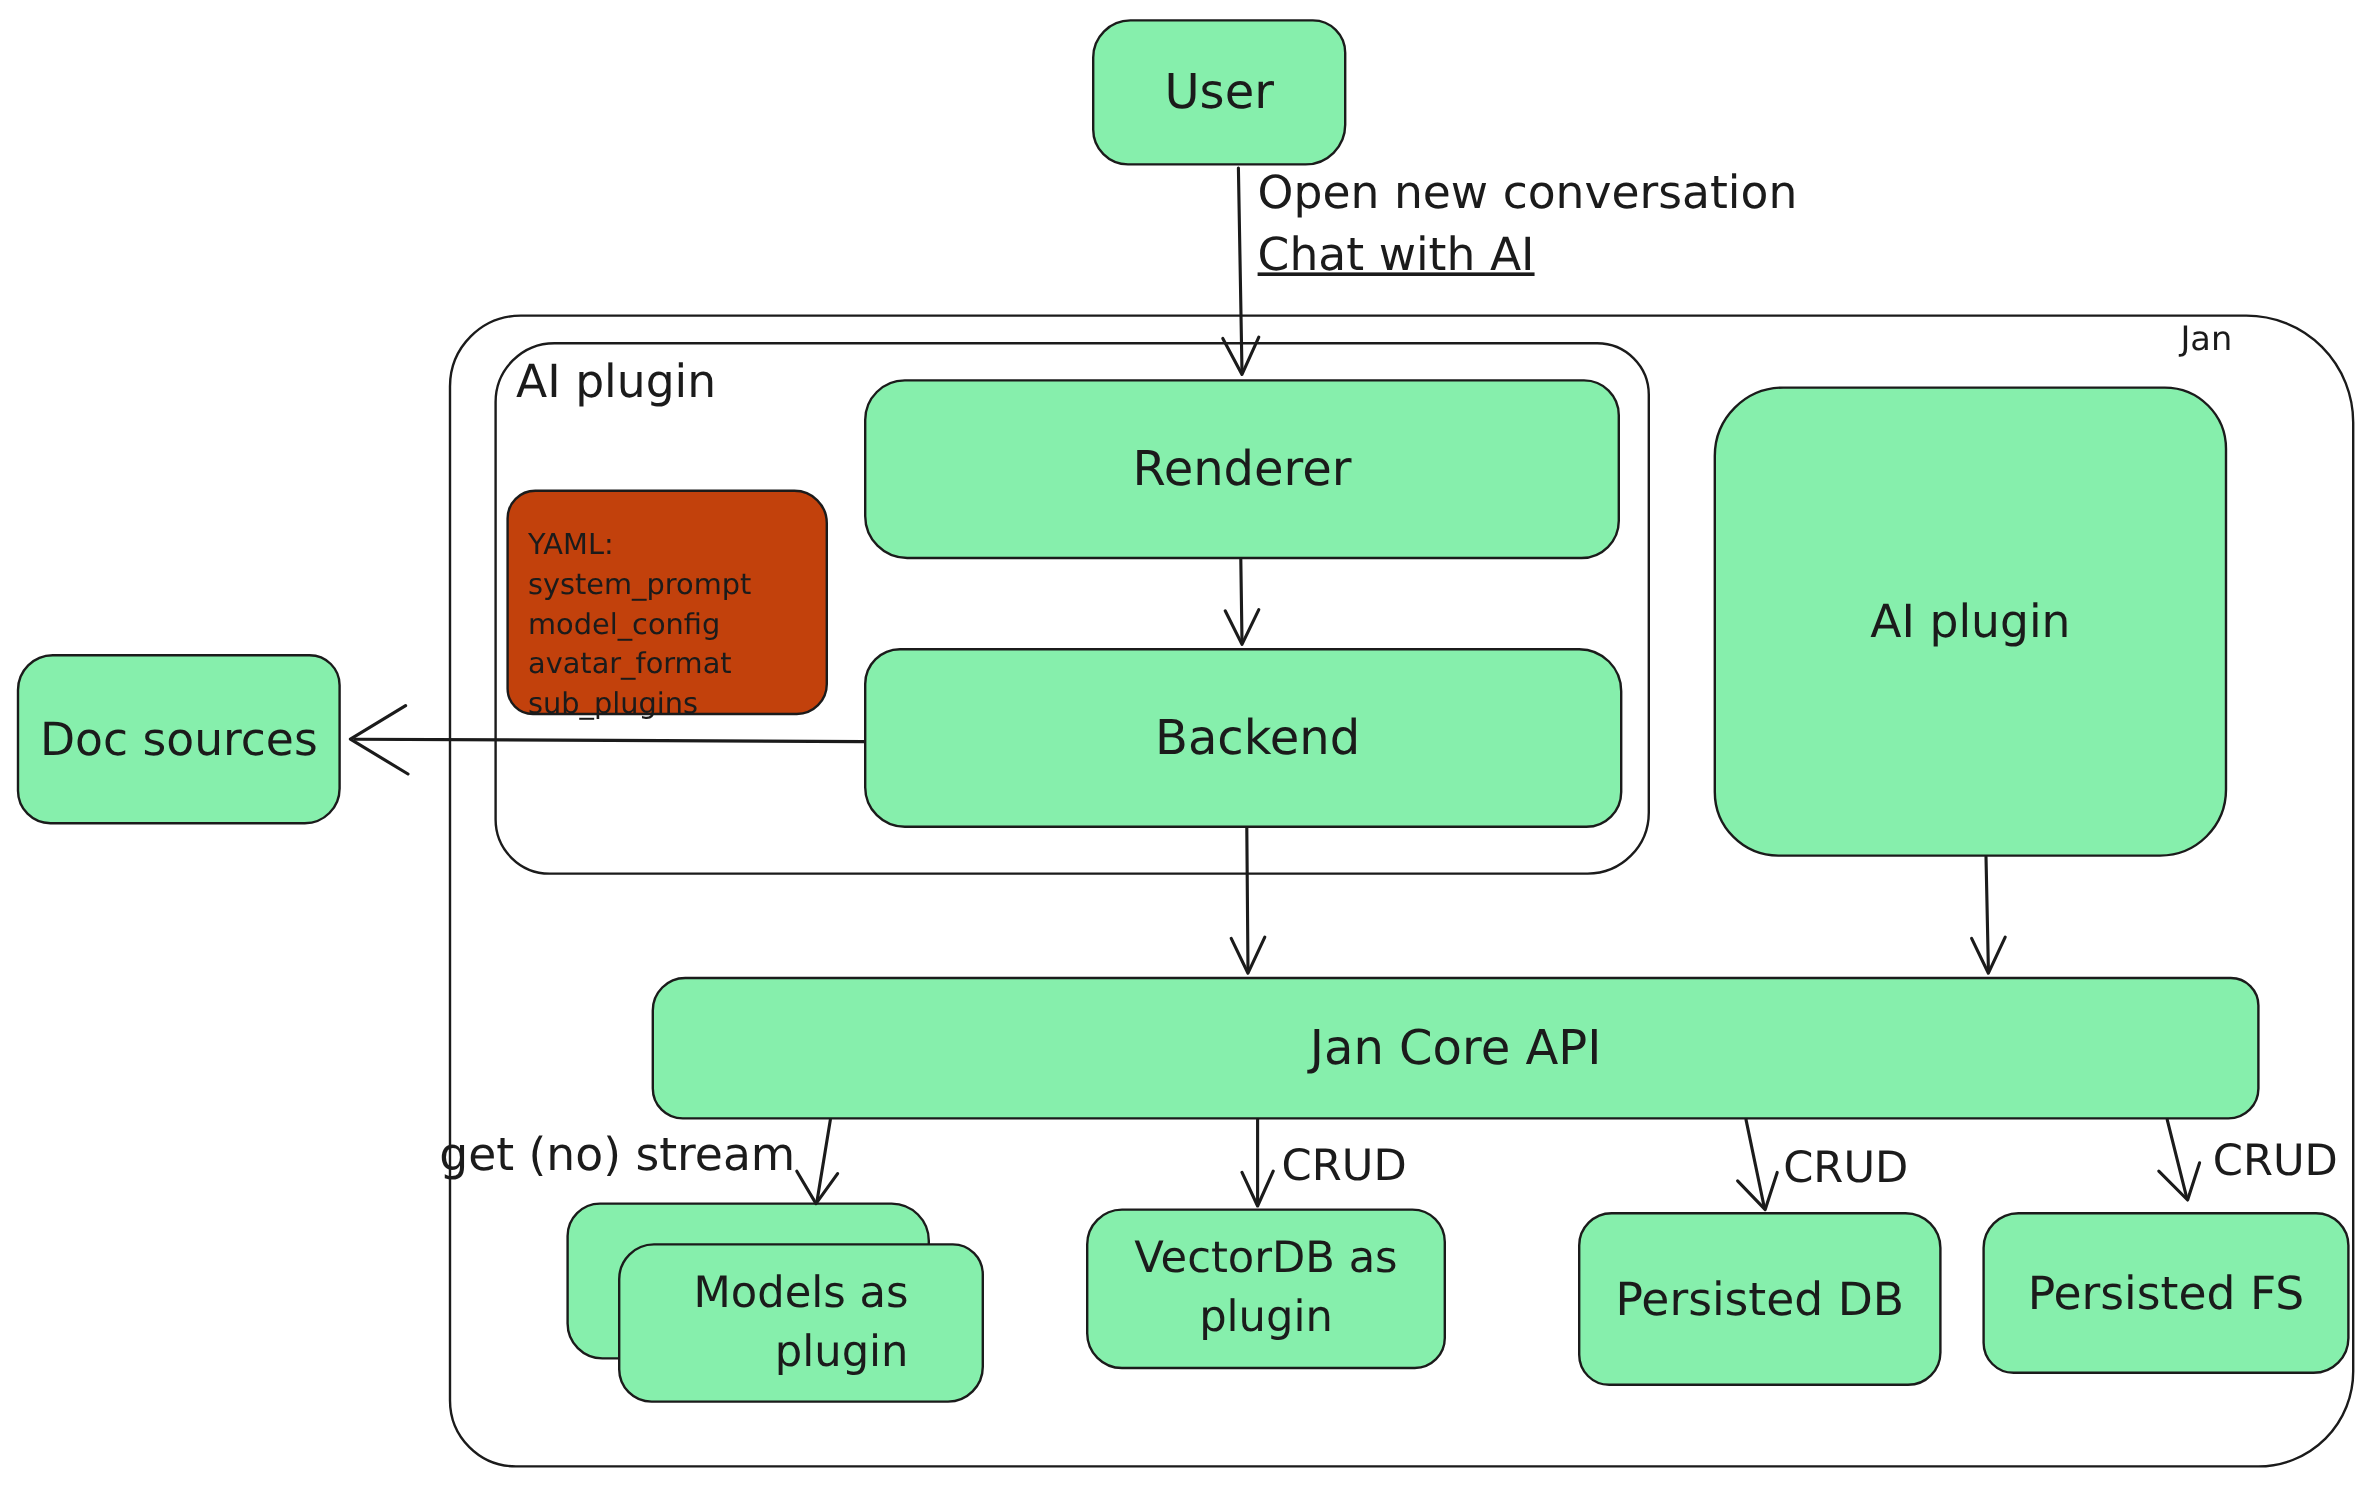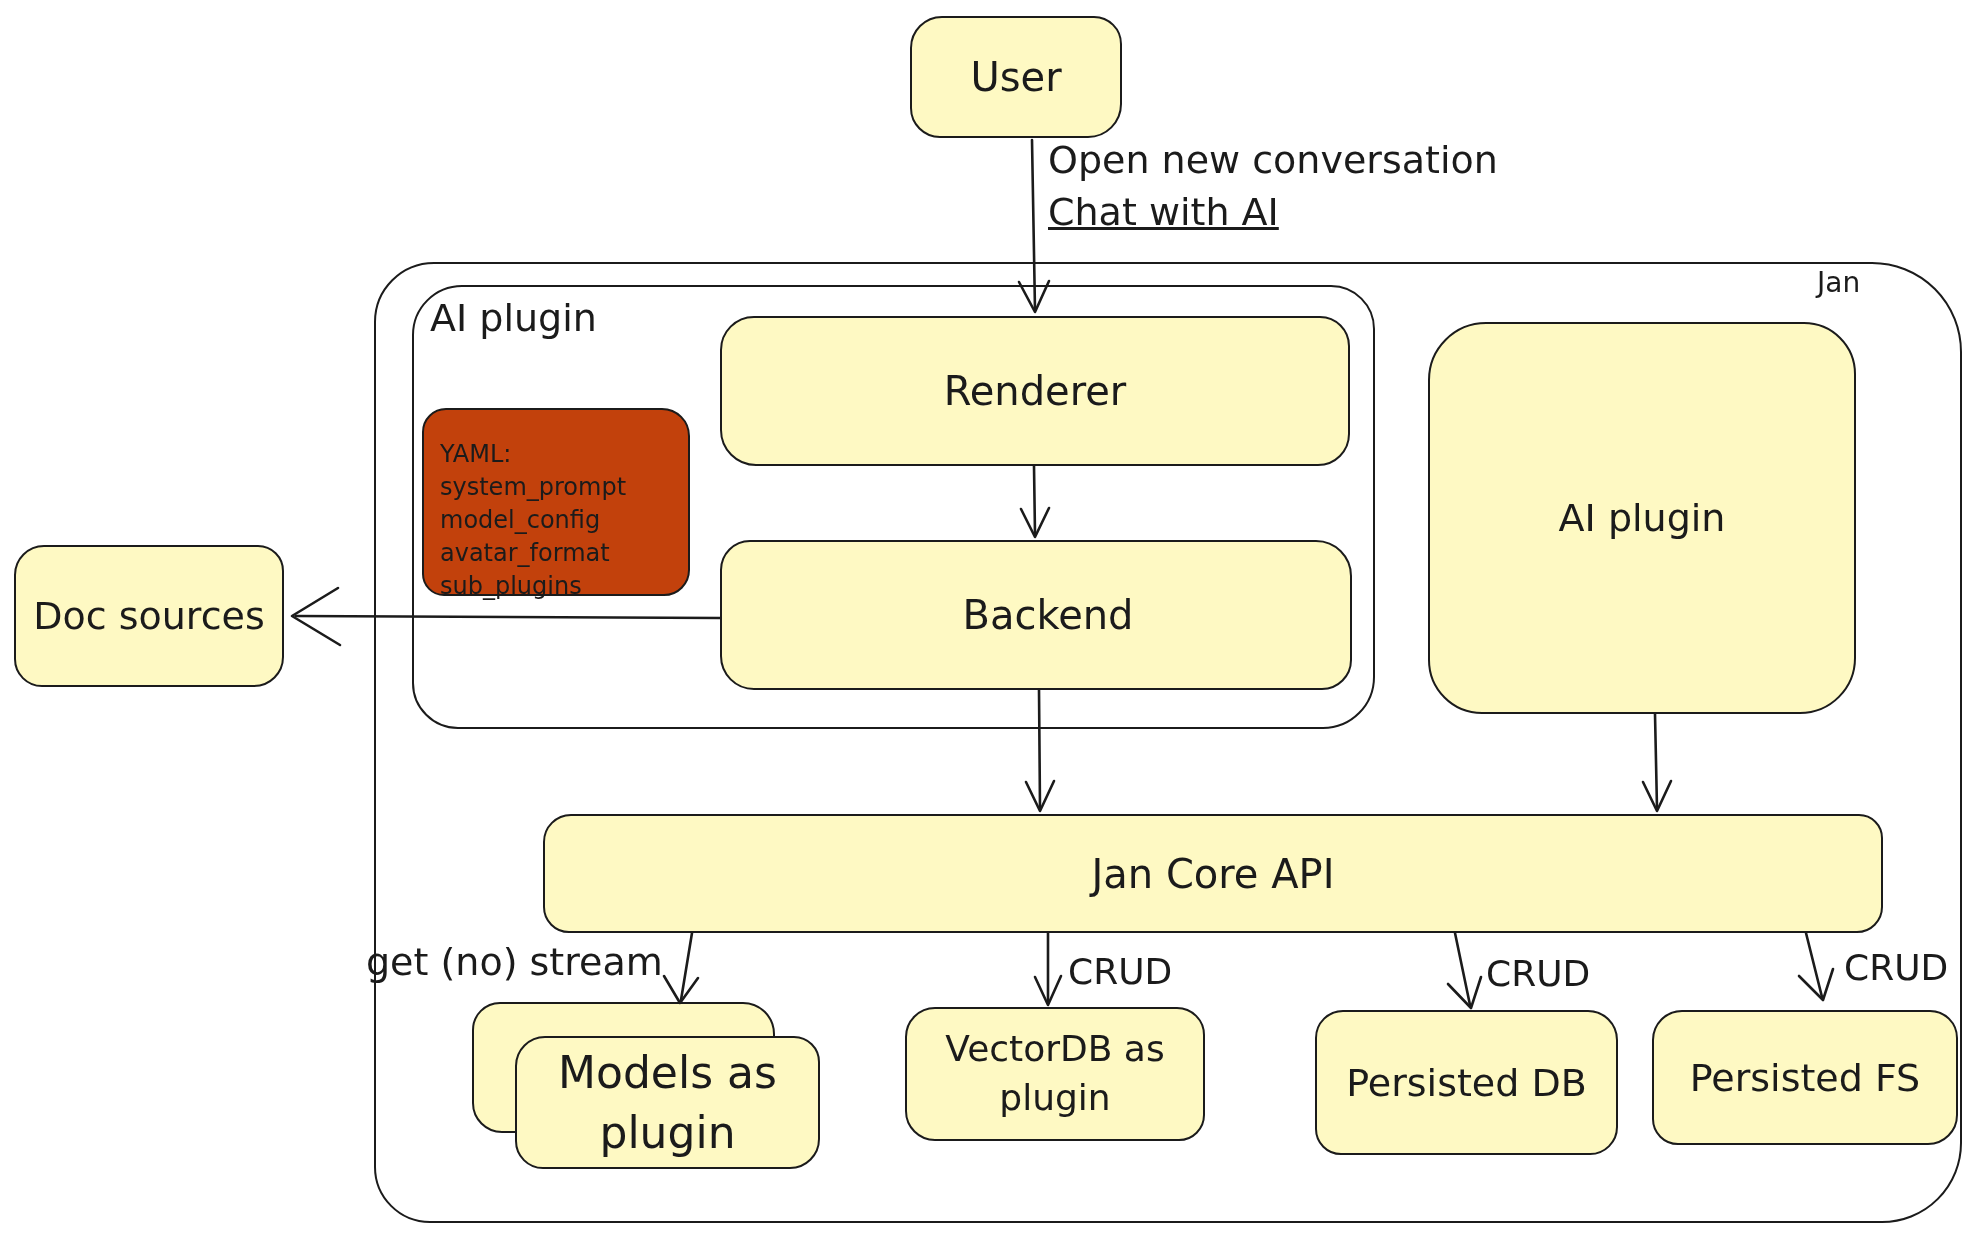--- a/index.html
+++ b/index.html
@@ -11,21 +11,21 @@
     position: relative;
     width: 1981px;
     height: 1246px;
     background: #ffffff;
     font-family: "DejaVu Sans", "Liberation Sans", sans-serif;
     color: #1b1b1b;
     overflow: hidden;
   }
   .node {
     position: absolute;
-    background: #fef9c3;
+    background: #86efac;
     border: 2.6px solid #1b1b1b;
     box-sizing: border-box;
     display: flex;
     align-items: center;
     justify-content: center;
     text-align: center;
     white-space: nowrap;
   }
   .container-box {
     position: absolute;
@@ -108,21 +108,21 @@
     <span>Doc sources</span>
   </div>
 
   <div class="node" style="left:543px; top:814px; width:1340px; height:119px; border-radius:28px 24px 26px 26px; font-size:40px;">
     <span>Jan Core API</span>
   </div>
 
   <div class="label" style="left:366px; top:940px; font-size:38px;">get (no) stream</div>
 
   <div class="node" style="left:472px; top:1002px; width:303px; height:131px; border-radius:28px 32px 26px 30px;"></div>
-  <div class="node two-line" style="left:515px; top:1036px; width:305px; height:133px; border-radius:30px 26px 30px 28px; font-size:44px;">
+  <div class="node two-line" style="left:515px; top:1036px; width:305px; height:133px; border-radius:30px 26px 30px 28px; font-size:36px;text-align:right;">
     <span>
       <span style="display:block;">Models as</span>
       <span style="display:block;">plugin</span>
     </span>
   </div>
 
   <div class="node two-line" style="left:905px; top:1007px; width:300px; height:134px; border-radius:30px 28px 26px 30px; font-size:36px;">
     <span>
       <span style="display:block;">VectorDB as</span>
       <span style="display:block;">plugin</span>

